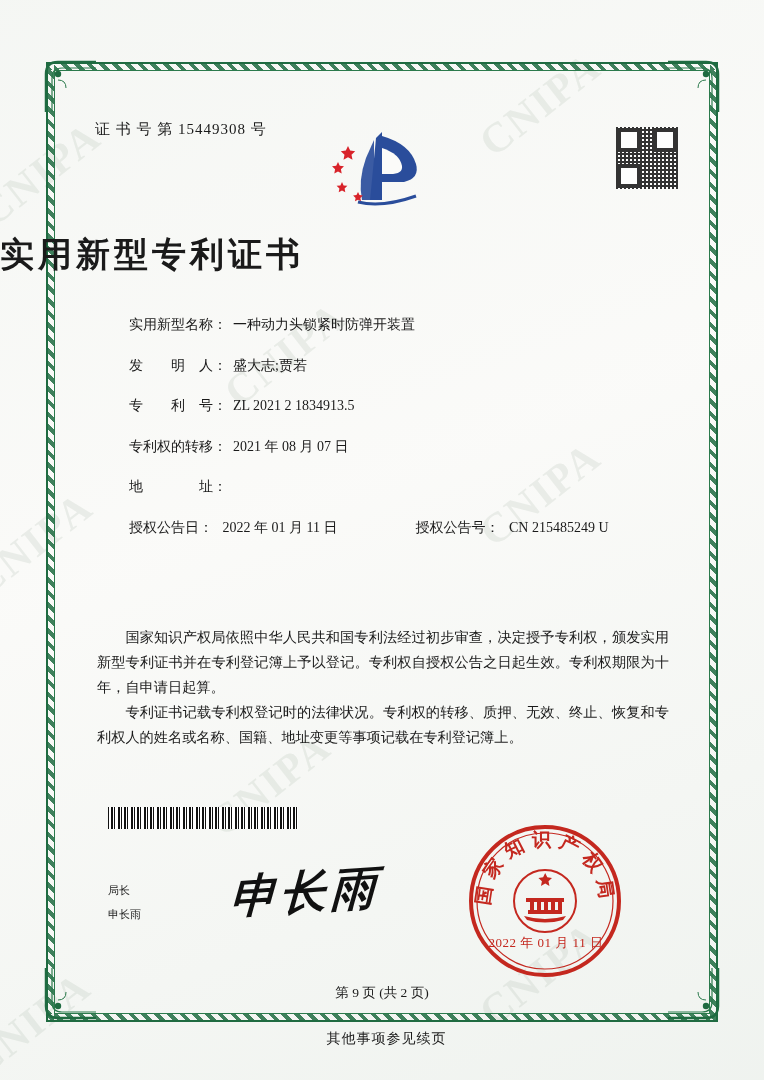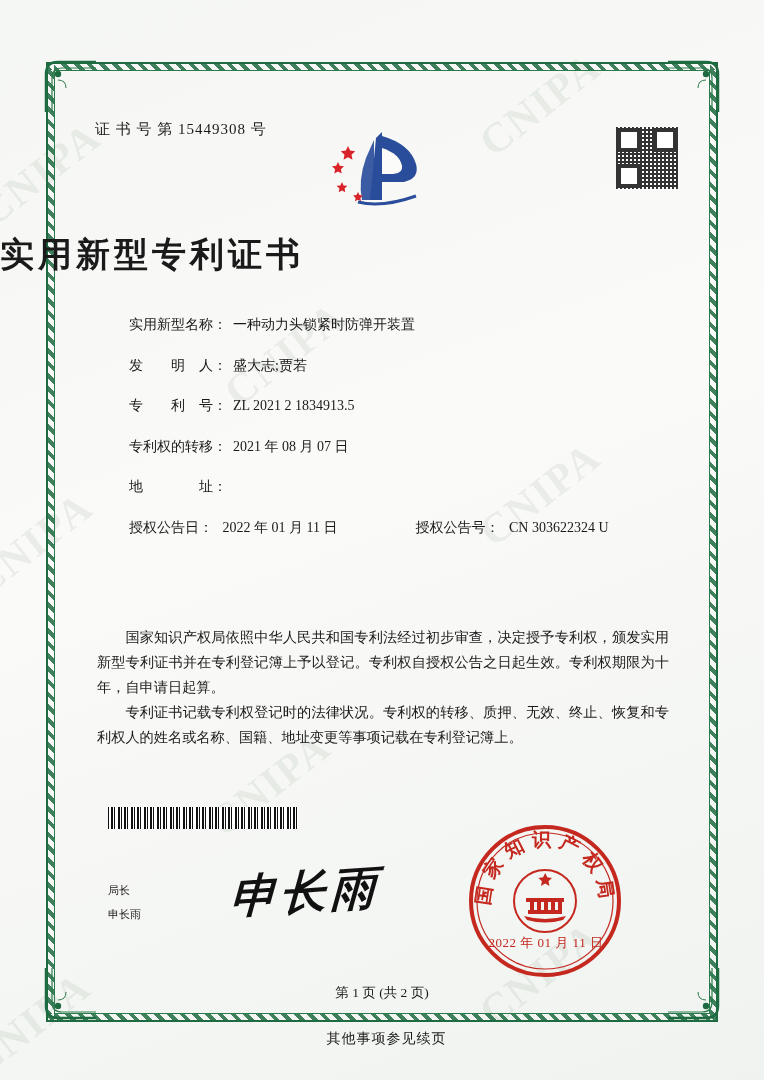--- a/index.html
+++ b/index.html
@@ -370,21 +370,21 @@
     <div class="frow">
       <span class="flabel">地　　　　址：</span>
     </div>
     <div class="frow frow-split">
       <span class="seg1">
         <span class="flabel">授权公告日：</span>
         <span class="fvalue">2022 年 01 月 11 日</span>
       </span>
       <span class="seg2">
         <span class="flabel">授权公告号：</span>
-        <span class="fvalue">CN 303622324 U</span>
+        <span class="fvalue">CN 215485249 U</span>
       </span>
     </div>
   </div>
 
   <div class="para p2">专利证书记载专利权登记时的法律状况。专利权的转移、质押、无效、终止、恢复和专利权人的姓名或名称、国籍、地址变更等事项记载在专利登记簿上。</div>
   <div class="para p1">国家知识产权局依照中华人民共和国专利法经过初步审查，决定授予专利权，颁发实用新型专利证书并在专利登记簿上予以登记。专利权自授权公告之日起生效。专利权期限为十年，自申请日起算。</div>
 
   <div class="barcode"></div>
 
   <div class="sig-labels">
@@ -414,15 +414,15 @@
       <defs>
         <path id="sealArc" d="M 79 79 m -55 0 a 55 55 0 1 1 110 0"></path>
       </defs>
       <text font-family="'DejaVu Serif', serif" font-size="19" font-weight="bold" fill="#c4281f" letter-spacing="7">
         <textPath href="#sealArc" startOffset="50%" text-anchor="middle">国家知识产权局</textPath>
       </text>
     </svg>
   </div>
   <div class="seal-date">2022 年 01 月 11 日</div>
 
-  <div class="page-num">第 1 页 (共 2 页)</div>
+  <div class="page-num">第 9 页 (共 2 页)</div>
   <div class="footnote">其他事项参见续页</div>
 </div>
 
 </body></html>

